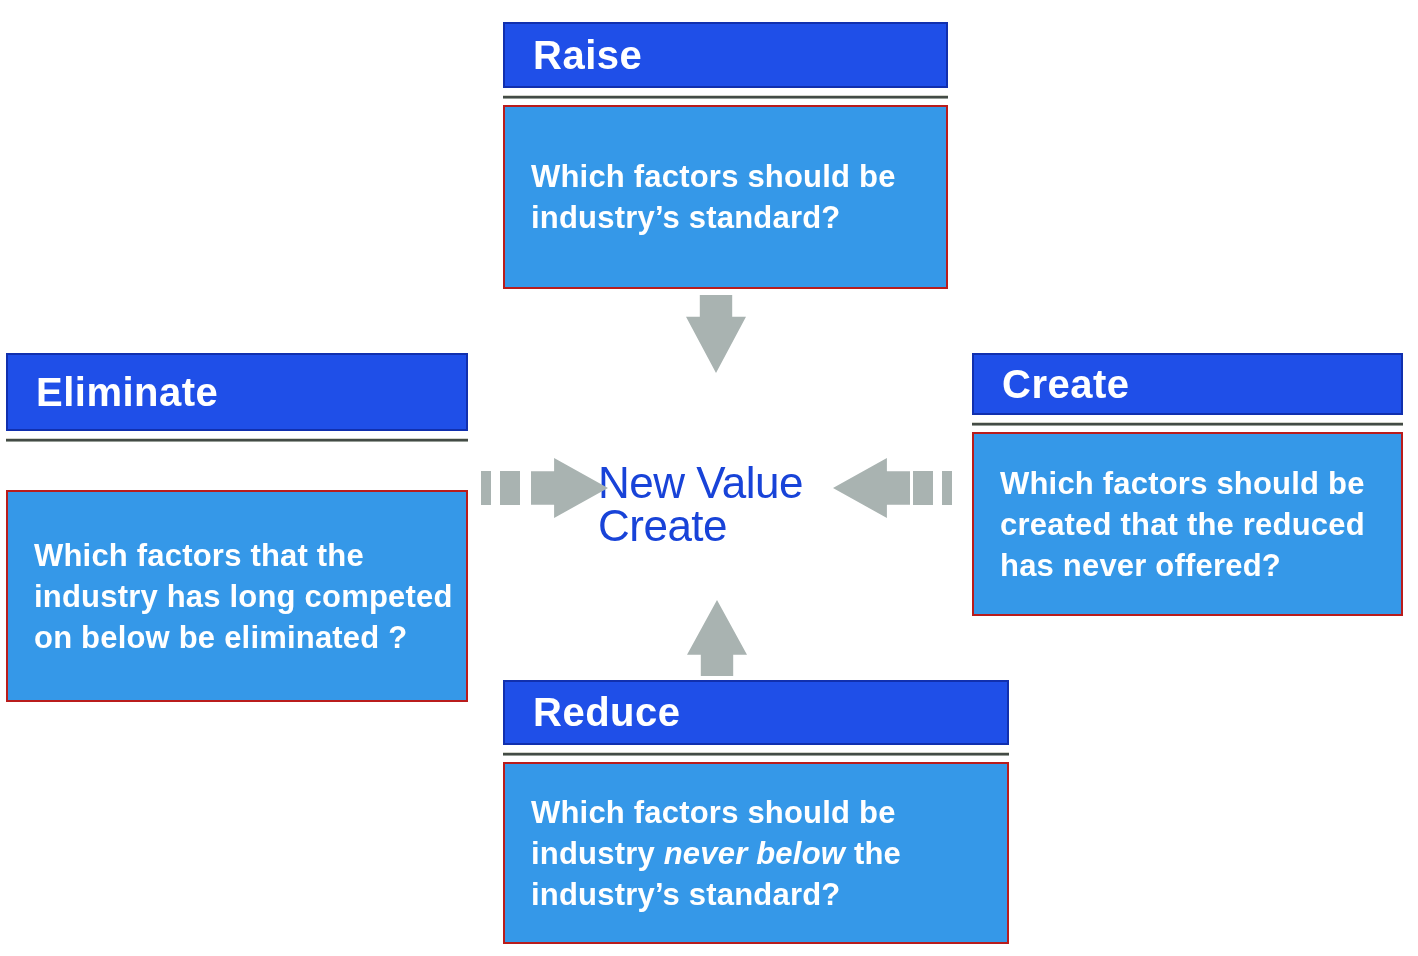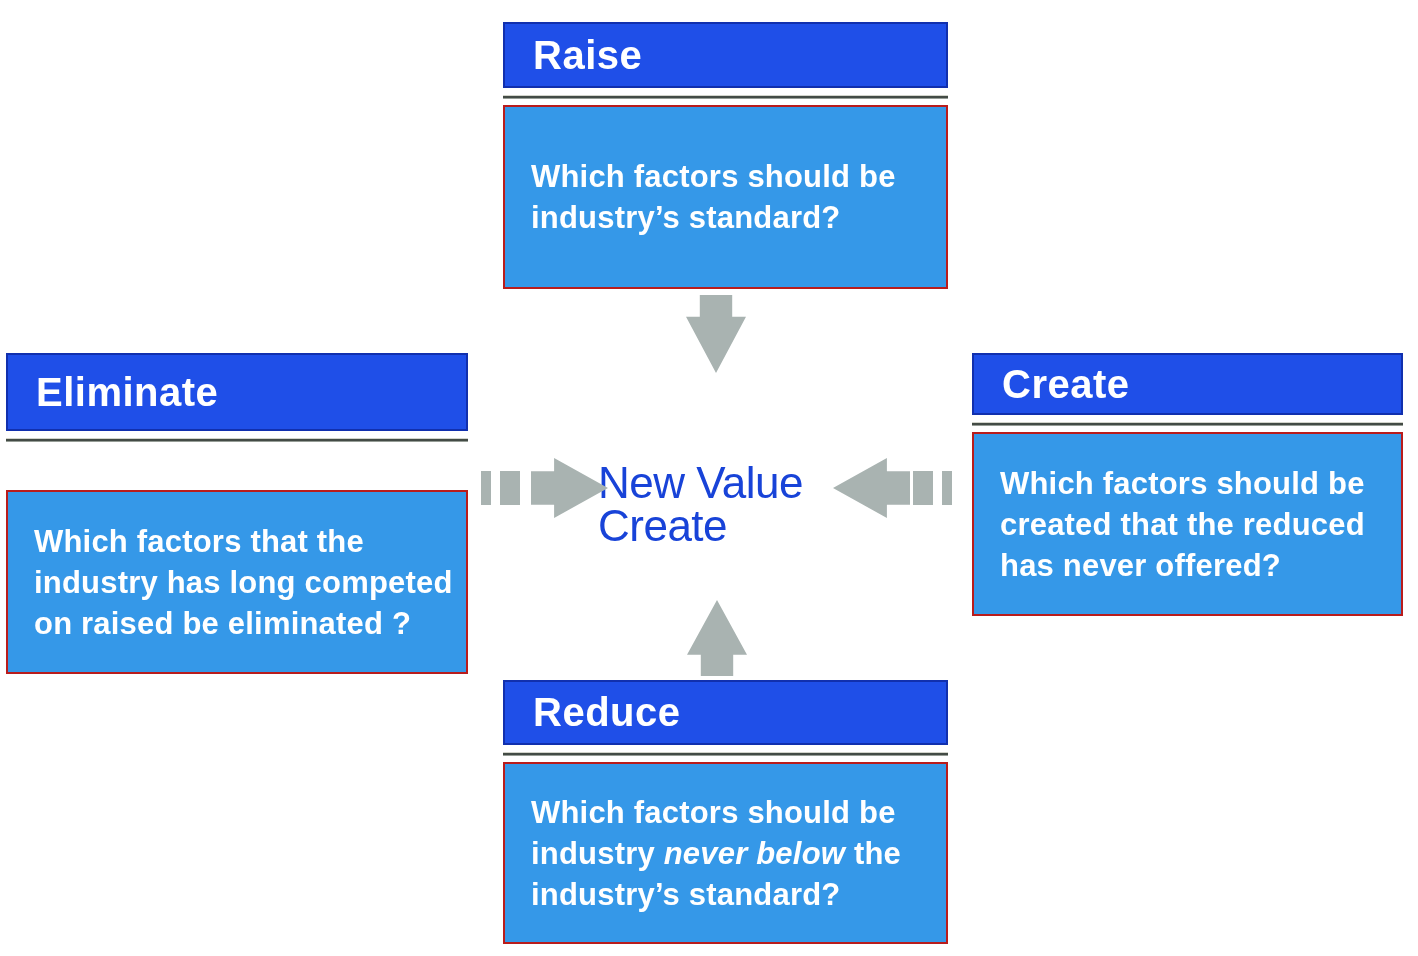--- a/index.html
+++ b/index.html
@@ -53,27 +53,27 @@
     letter-spacing: 0.2px;
   }
   .panel-body em { font-style: italic; font-weight: inherit; }
 
   .panel-raise     { left: 503px; top: 22px;  width: 445px; }
   .panel-raise .panel-header   { height: 66px; }
   .panel-raise .panel-body     { height: 184px; }
 
   .panel-eliminate { left: 6px;   top: 353px; width: 462px; }
   .panel-eliminate .panel-header { height: 78px; }
-  .panel-eliminate .panel-body   { height: 184px; margin-top: 48px; }
+  .panel-eliminate .panel-body   { height: 212px; margin-top: 48px; }
 
   .panel-create    { left: 972px; top: 353px; width: 431px; }
   .panel-create .panel-header    { height: 62px; }
   .panel-create .panel-body      { height: 184px; }
 
-  .panel-reduce    { left: 503px; top: 680px; width: 445px; }
+  .panel-reduce    { left: 503px; top: 680px; width: 506px; }
   .panel-reduce .panel-header    { height: 65px; }
   .panel-reduce .panel-body      { height: 182px; }
 
   .center-label {
     position: absolute;
     left: 598px;
     top: 461px;
     width: 240px;
     text-align: left;
     color: #1843d8;
@@ -123,21 +123,21 @@
   </section>
 
   <section class="panel panel-eliminate">
     <div class="panel-header">
       <span>Eliminate</span>
     </div>
     <div class="separator"></div>
     <div class="panel-body">
       <div class="line"><span>Which factors that the</span></div>
       <div class="line"><span>industry has long competed</span></div>
-      <div class="line"><span>on raised be eliminated ?</span></div>
+      <div class="line"><span>on below be eliminated ?</span></div>
     </div>
   </section>
 
   <section class="panel panel-create">
     <div class="panel-header">
       <span>Create</span>
     </div>
     <div class="separator"></div>
     <div class="panel-body">
       <div class="line"><span>Which factors should be</span></div>

